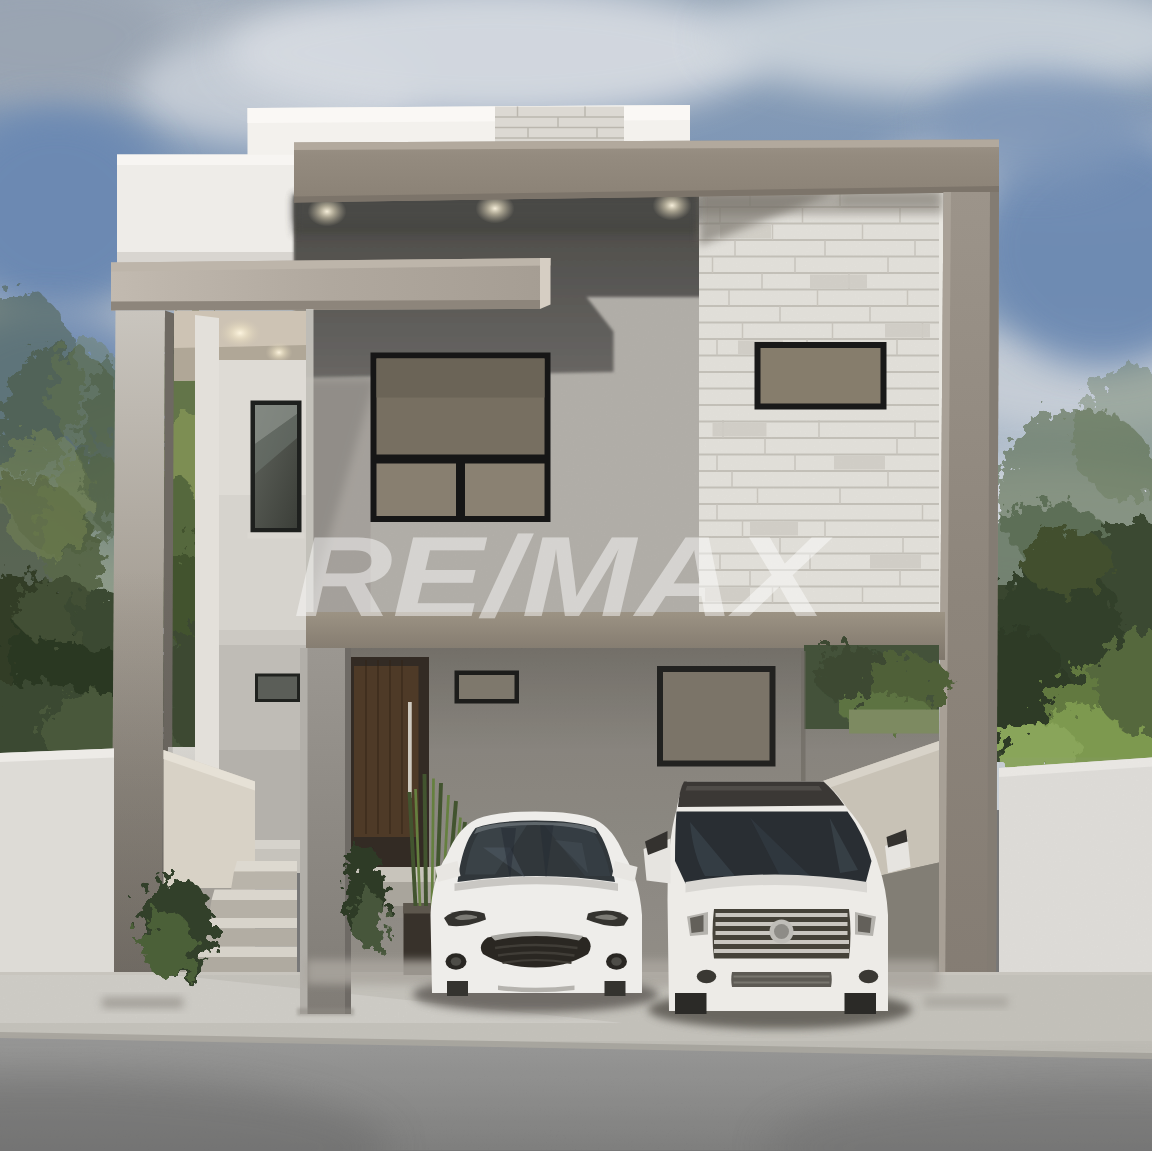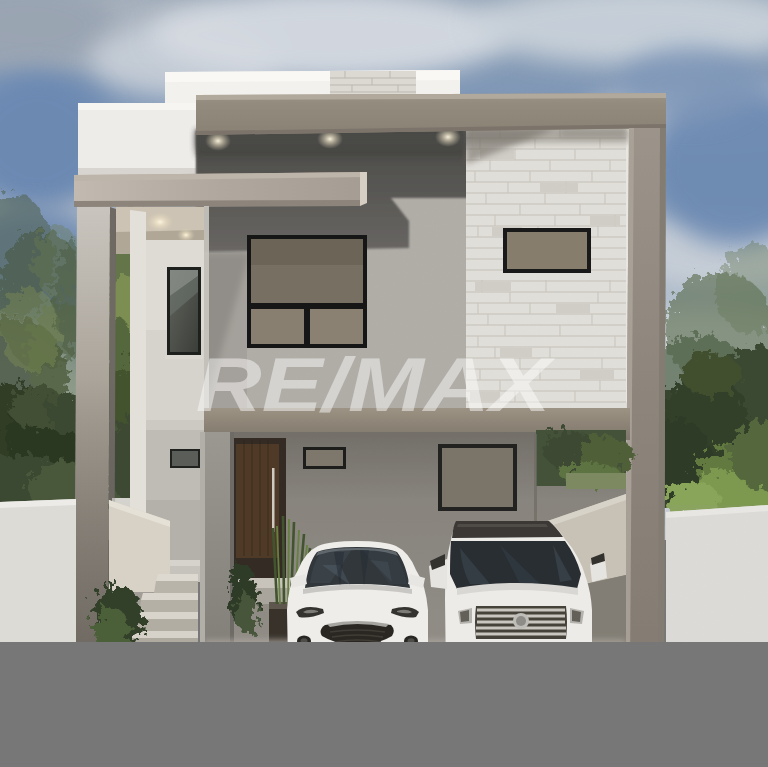--- a/index.html
+++ b/index.html
@@ -1,16 +1,16 @@
 <!DOCTYPE html>
 <html><head>
 <meta charset="utf-8">
 <style>
   html,body{margin:0;padding:0;background:#777;}
-  #scene{width:768px;height:642px;position:relative;overflow:hidden;font-family:"Liberation Sans",sans-serif;}
+  #scene{width:768px;height:767px;position:relative;overflow:hidden;font-family:"Liberation Sans",sans-serif;}
   svg{display:block;}
 </style>
 </head>
 <body>
 <div id="scene">
 <svg width="768" height="767" viewBox="0 0 768 767">
 <defs>
   <linearGradient id="skyG" x1="0" y1="0" x2="0" y2="1">
     <stop offset="0" stop-color="#8fa0b3"></stop>
     <stop offset="0.18" stop-color="#7f97b6"></stop>

